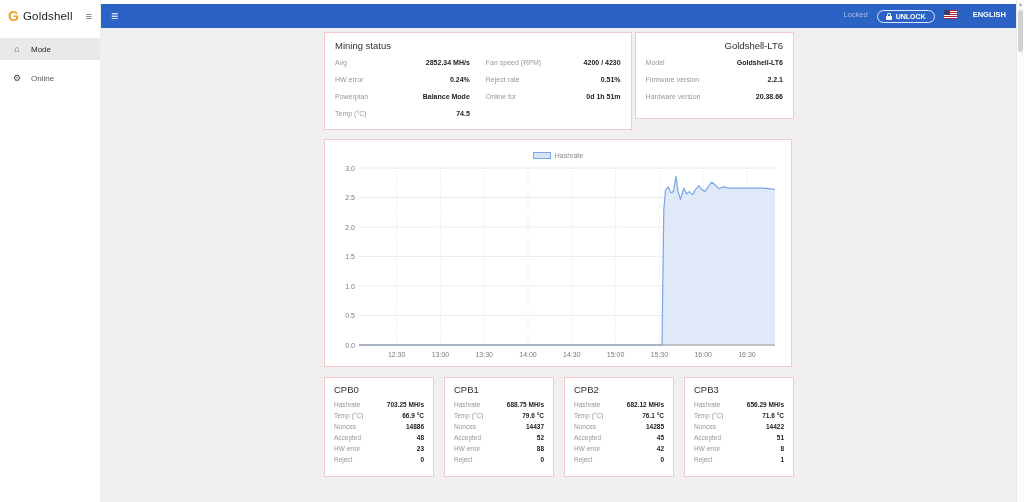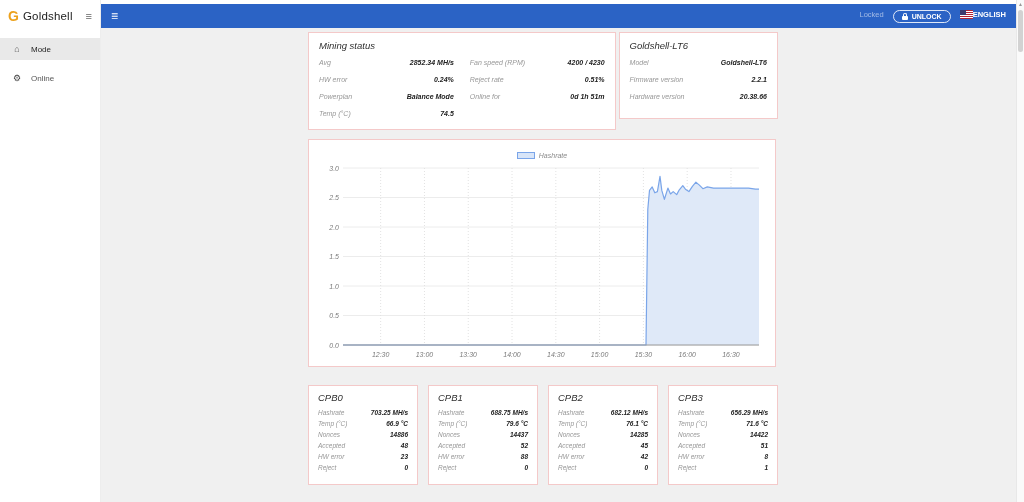--- a/index.html
+++ b/index.html
@@ -25,51 +25,51 @@
 
   
   .header { position:absolute; left:101px; top:4px; width:915px; height:24px; background:#2b63c5; display:flex; align-items:center; padding:0 10px; z-index:2; }
   .top-burger { color:#fff; font-size:12px; font-weight:bold; cursor:pointer; }
   .header-right { margin-left:auto; display:flex; align-items:flex-start; gap:9px; }
   .locked-label { color:rgba(255,255,255,.55); font-size:7.5px; }
   .unlock-btn { display:flex; align-items:center; gap:4px; border:1px solid rgba(255,255,255,.85); border-radius:9px; padding:2px 8px; color:#fff; font-size:7px; font-weight:bold; cursor:pointer; background:transparent; }
   .lock-ico { display:block; }
   .lock-shackle { width:4px; height:3px; border:1px solid #fff; border-bottom:none; border-radius:3px 3px 0 0; margin:0 auto; }
   .lock-body { width:6px; height:4px; background:#fff; border-radius:1px; }
-  .lang-box { display:flex; align-items:center; gap:0; cursor:pointer; }
+  .lang-box { display:flex; align-items:center; gap:16px; cursor:pointer; }
   .flag { width:13px; height:9px; background:repeating-linear-gradient(#b22234 0 1px, #fff 1px 2px); position:relative; border-radius:1px; }
   .flag-canton { position:absolute; left:0; top:0; width:6px; height:5px; background:#3c3b6e; }
   .lang-label { color:#fff; font-size:7.5px; font-weight:bold; }
 
   
   .scrollbar { position:absolute; right:0; top:0; width:8px; height:502px; background:#fafafa; border-left:1px solid #e8e8e8; z-index:4; }
   .scroll-arrow { display:block; text-align:center; color:#999; font-size:5px; line-height:9px; }
   .scroll-thumb { position:absolute; left:1px; top:10px; width:5px; height:42px; background:#d2d2d2; border-radius:3px; }
 
   
-  .content { position:absolute; left:308px; top:32px; width:470px; z-index:2;font-style:italic; }
+  .content { position:absolute; left:324px; top:32px; width:470px; z-index:2; }
   .card { background:#fff; border:1px solid #f4c9c9; padding:7px 10px; }
   .card-title { font-size:9.5px; color:#303030; }
   .row1 { display:flex; gap:3px; align-items:flex-start; }
   .mining-card { width:315px; height:98px; }
-  .device-card { width:163px; height:87px; }
+  .device-card { width:163px; height:87px;text-align:right; }
   .two-col { display:flex; gap:16px; margin-top:3px; }
   .col { flex:1; min-width:0; }
   .stat-row { display:flex; justify-content:space-between; align-items:center; height:17px; }
   .stat-label { font-size:7px; color:#979797; white-space:nowrap; }
   .stat-value { font-size:7px; font-weight:bold; color:#222; white-space:nowrap; }
 
   .chart-card { width:468px; height:228px; margin-top:9px; padding:7px 8px; }
   .legend-row { display:flex; justify-content:center; align-items:center; gap:4px; height:13px; margin-top:2px; cursor:pointer; }
   .legend-swatch { width:18px; height:7px; background:#d8e5f8; border:1px solid #7aa5e9; }
   .legend-label { font-size:7px; color:#8a8a8a; }
   .chart-svg { display:block; }
   .tick { font-size:7px; fill:#7a7a7a; font-family:"Liberation Sans", sans-serif; }
 
-  .cpb-row { display:flex; gap:10px; margin-top:18px; }
+  .cpb-row { display:flex; gap:10px; margin-top:10px; }
   .cpb-card { flex:1; height:100px; padding:6px 9px; }
   .cpb-card .card-title { margin-bottom:4px; }
   .cpb-card .stat-row { height:11px; }
   .cpb-card .stat-label { font-size:6.5px; }
   .cpb-card .stat-value { font-size:6.5px; }
 </style>
 </head>
 <body>
 
 <div class="canvas">

